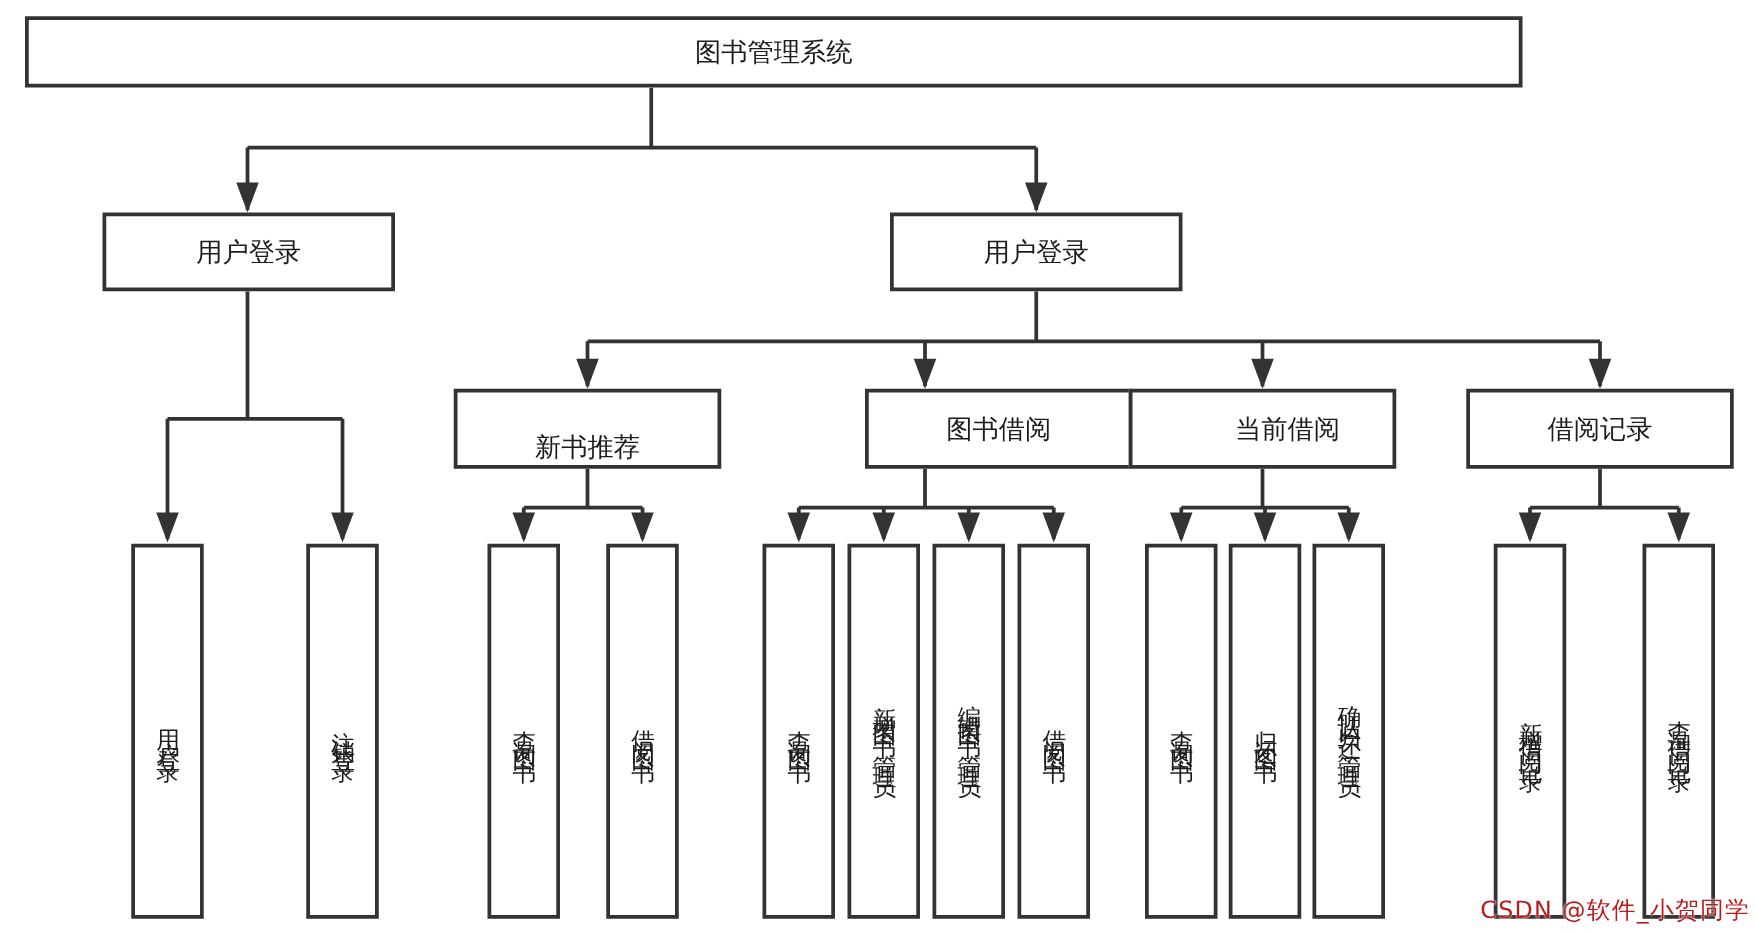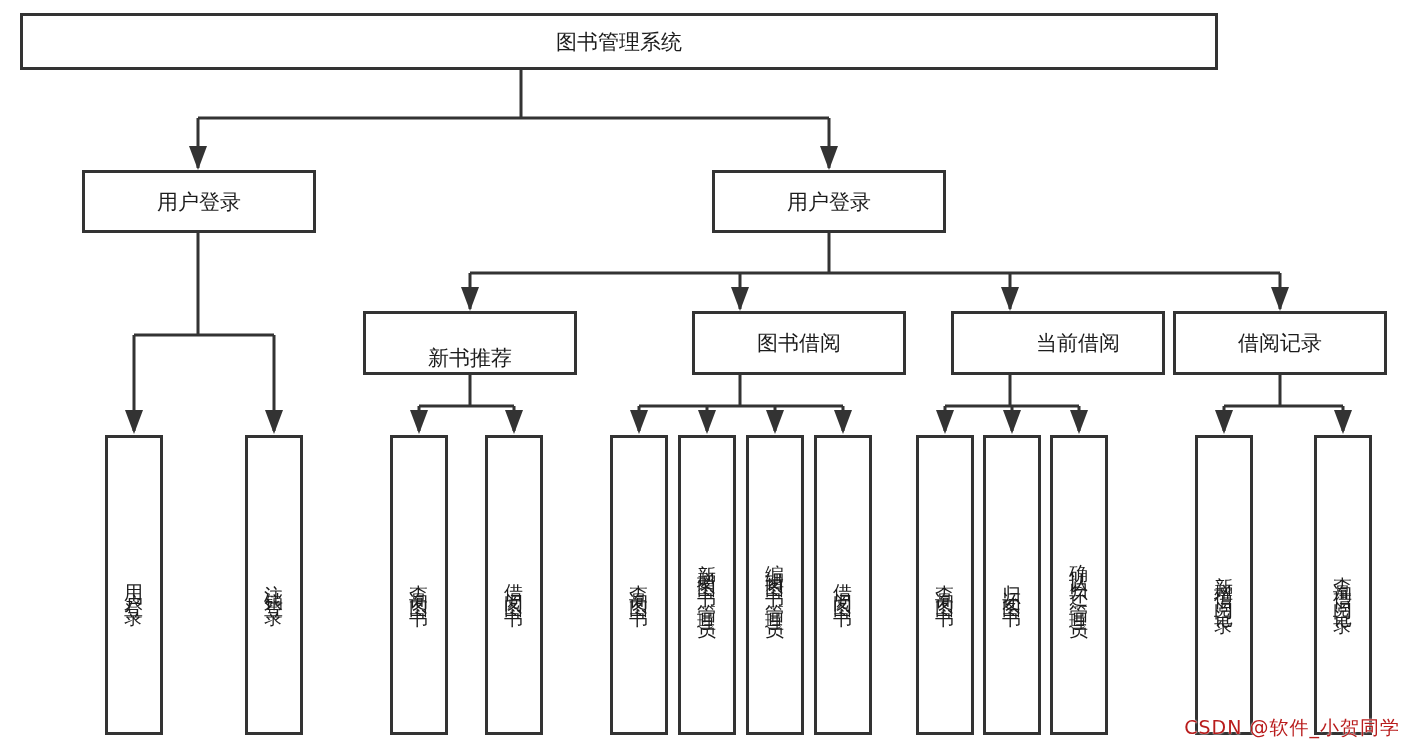--- a/index.html
+++ b/index.html
@@ -69,21 +69,21 @@
   <div class="box lvl2" style="left:712px;">
     <span>用户登录</span>
   </div>
 
   <div class="box lvl3" style="left:363px;align-items:flex-end;">
     <span>新书推荐</span>
   </div>
   <div class="box lvl3" style="left:649px;margin-left:43px;">
     <span>图书借阅</span>
   </div>
-  <div class="box lvl3" style="left:951px;padding-left:40px;">
+  <div class="box lvl3" style="left:903px;padding-left:40px;">
     <span>当前借阅</span>
   </div>
   <div class="box lvl3" style="left:1173px;">
     <span>借阅记录</span>
   </div>
 
   <div class="leaf" style="left:105px;">
     <span class="vtext">用户登录</span>
   </div>
   <div class="leaf" style="left:245px;">

